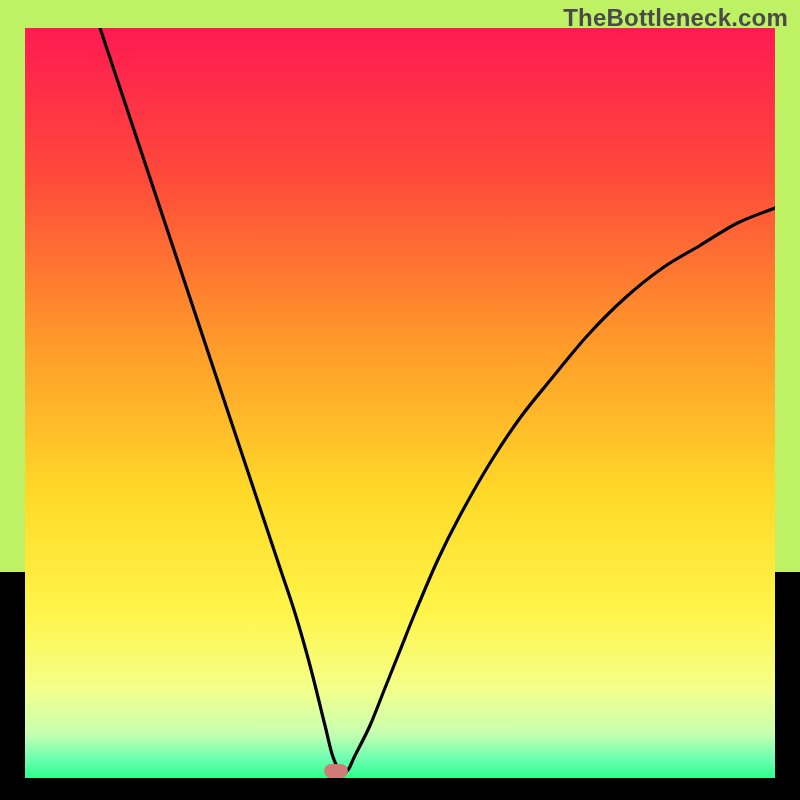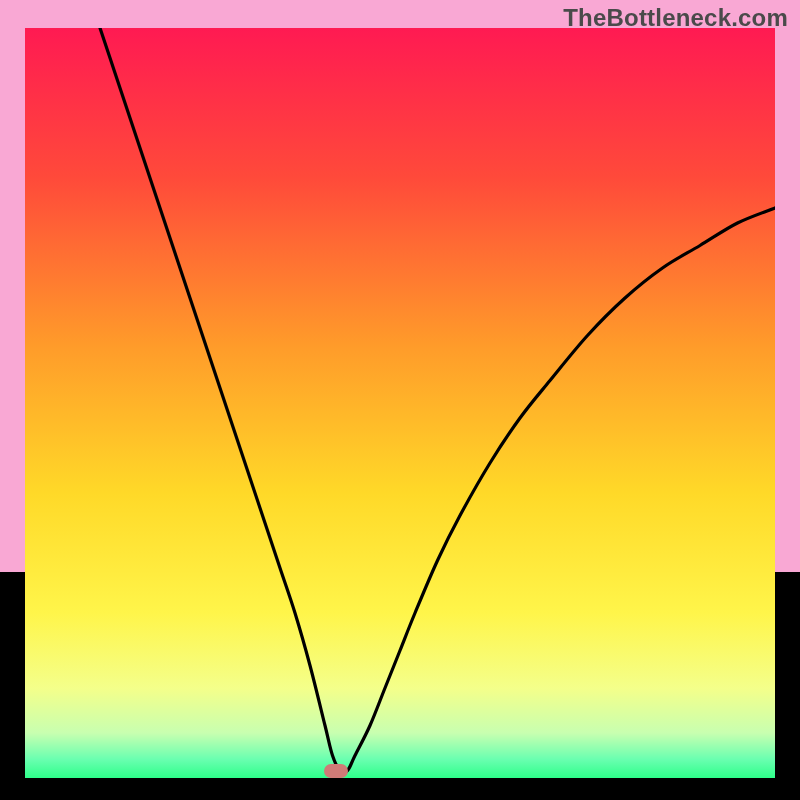--- a/index.html
+++ b/index.html
@@ -1,21 +1,21 @@
 <!DOCTYPE html>
 <html><head>
 <meta charset="utf-8">
 <style>
   * { margin: 0; padding: 0; box-sizing: border-box; }
   html, body { width: 800px; height: 800px; overflow: hidden; background: #000; }
   .frame {
     position: relative;
     width: 800px;
     height: 572px;
-    background: #f9a8d4;
+    background: #bef264;
   }
   .watermark {
     position: absolute;
     top: 4px;
     right: 12px;
     font-family: Arial, Helvetica, sans-serif;
     font-size: 24px;
     font-weight: 600;
     color: #4a4a4a;
     letter-spacing: 0.2px;

